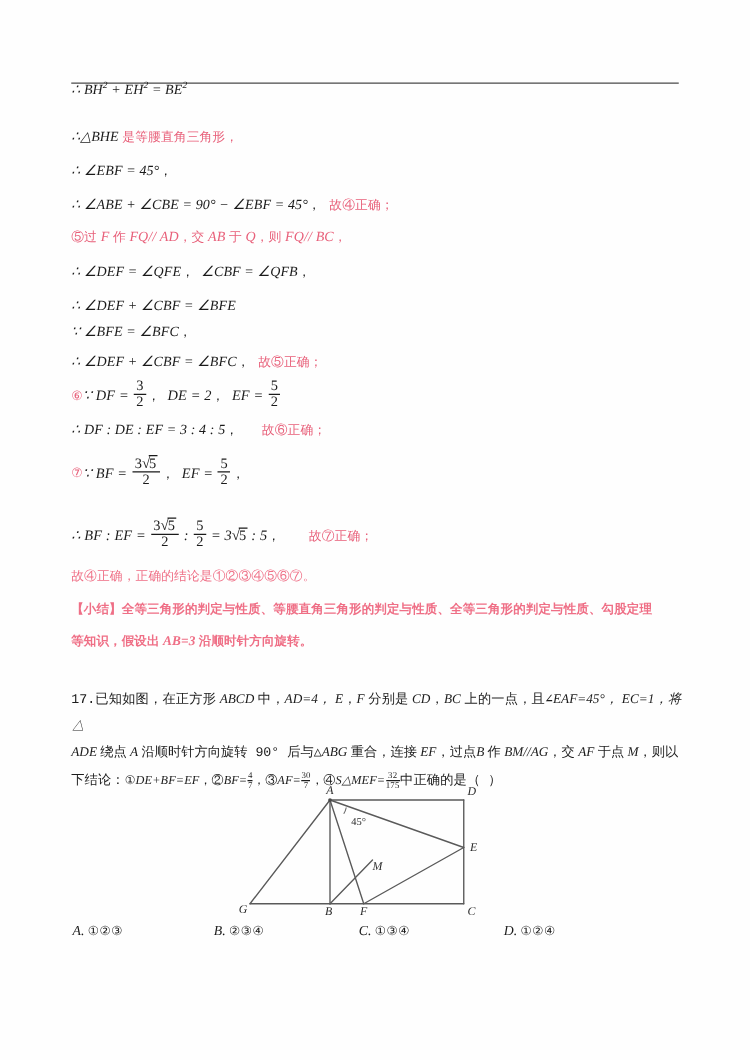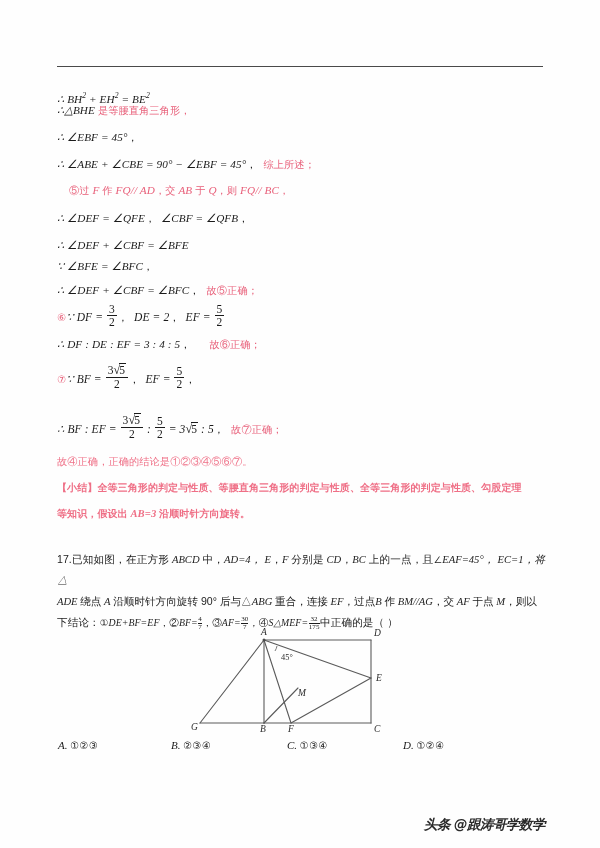--- a/index.html
+++ b/index.html
@@ -44,21 +44,21 @@
     white-space: nowrap;
     letter-spacing: 0.1px;
   }
   .red { color: #e8607a; }
   .redtext { color: #ef6f86; }
   .it {
     font-style: italic;
     font-family: "Liberation Serif", serif;
   }
   .cn {
-    font-family: Liberation Sans, sans-serif;
+    font-family: Liberation Mono, monospace;
     font-style: normal;
     font-size: 10.2px;
   }
   .cnb {
     font-family: "DejaVu Sans", "Liberation Sans", sans-serif;
     font-style: normal;
     font-size: 10px;
     font-weight: bold;
   }
   sup { font-size: 0.68em; vertical-align: super; }
@@ -177,39 +177,39 @@
 </style>
 </head>
 <body>
 
 <div class="page">
 
   <hr class="rule">
 
   <div class="content">
 
-    <div class="ln" style="top:92px;left:0;">
+    <div class="ln" style="top:64px;left:0;">
       <span class="it">∴ <i>BH</i><sup>2</sup> + <i>EH</i><sup>2</sup> = <i>BE</i><sup>2</sup></span>
     </div>
 
     <div class="ln" style="top:104px;left:0;">
       <span class="it">∴△<i>BHE</i></span>
       <span class="cn red">是等腰直角三角形，</span>
     </div>
 
     <div class="ln" style="top:131px;left:0;">
       <span class="it">∴ ∠<i>EBF</i> = 45°<span class="cn">，</span></span>
     </div>
 
     <div class="ln" style="top:158px;left:0;">
       <span class="it">∴ ∠<i>ABE</i> + ∠<i>CBE</i> = 90° − ∠<i>EBF</i> = 45°<span class="cn">，</span></span>
-      <span class="cn red" style="margin-left:4px;">综上所述；</span>
-    </div>
-
-    <div class="ln red" style="top:184px;left:12px;text-align:center;">
+      <span class="cn red" style="margin-left:4px;">故④正确；</span>
+    </div>
+
+    <div class="ln red" style="top:184px;left:0;text-align:center;">
       <span class="cn">⑤</span><span class="cn">过</span>
       <span class="it"> <i>F</i> </span><span class="cn">作</span>
       <span class="it"> <i>FQ</i>// <i>AD</i></span><span class="cn">，交</span>
       <span class="it"> <i>AB</i> </span><span class="cn">于</span>
       <span class="it"> <i>Q</i></span><span class="cn">，则</span>
       <span class="it"> <i>FQ</i>// <i>BC</i></span><span class="cn">，</span>
     </div>
 
     <div class="ln" style="top:212px;left:0;">
       <span class="it">∴ ∠<i>DEF</i> = ∠<i>QFE</i><span class="cn">，</span>&nbsp; ∠<i>CBF</i> = ∠<i>QFB</i><span class="cn">，</span></span>
@@ -264,21 +264,21 @@
       <span class="it">∴ <span>BF : EF =</span>
       <span class="frac">
         <span class="num"><span>3</span><span class="sqrt"><span class="rad">√</span><span class="body">5</span></span></span>
         <span class="den">2</span>
       </span> :
       <span class="frac">
         <span class="num">5</span>
         <span class="den">2</span>
       </span>
       = 3<span class="sqrt"><span class="rad">√</span><span class="body">5</span></span> : 5<span class="cn">，</span></span>
-      <span class="cn red" style="margin-left:4px;">故⑦正确；</span>
+      <span class="cn red" style="margin-left:20px;">故⑦正确；</span>
     </div>
 
     <div class="ln" style="top:455px;left:0;">
       <span class="cn redtext">故④正确，正确的结论是①②③④⑤⑥⑦。</span>
     </div>
 
     <div class="ln" style="top:481px;left:0;">
       <span class="cnb redtext">【小结】</span><span class="cnb redtext">全等三角形的判定与性质、等腰直角三角形的判定与性质、全等三角形的判定与性质、勾股定理</span>
     </div>
     <div class="ln" style="top:507px;left:0;">
@@ -353,18 +353,14 @@
     <div class="opt" style="left:229px;top:0;">
       <span class="lbl">C.</span>
       <span class="circ">①③④</span>
     </div>
     <div class="opt" style="left:345px;top:0;">
       <span class="lbl">D.</span>
       <span class="circ">①②④</span>
     </div>
   </div>
 
-  <div class="footer">
-    <span class="tt">头条</span>
-    <span class="handle">@跟涛哥学数学</span>
-  </div>
 
 </div>
 
 </body></html>

